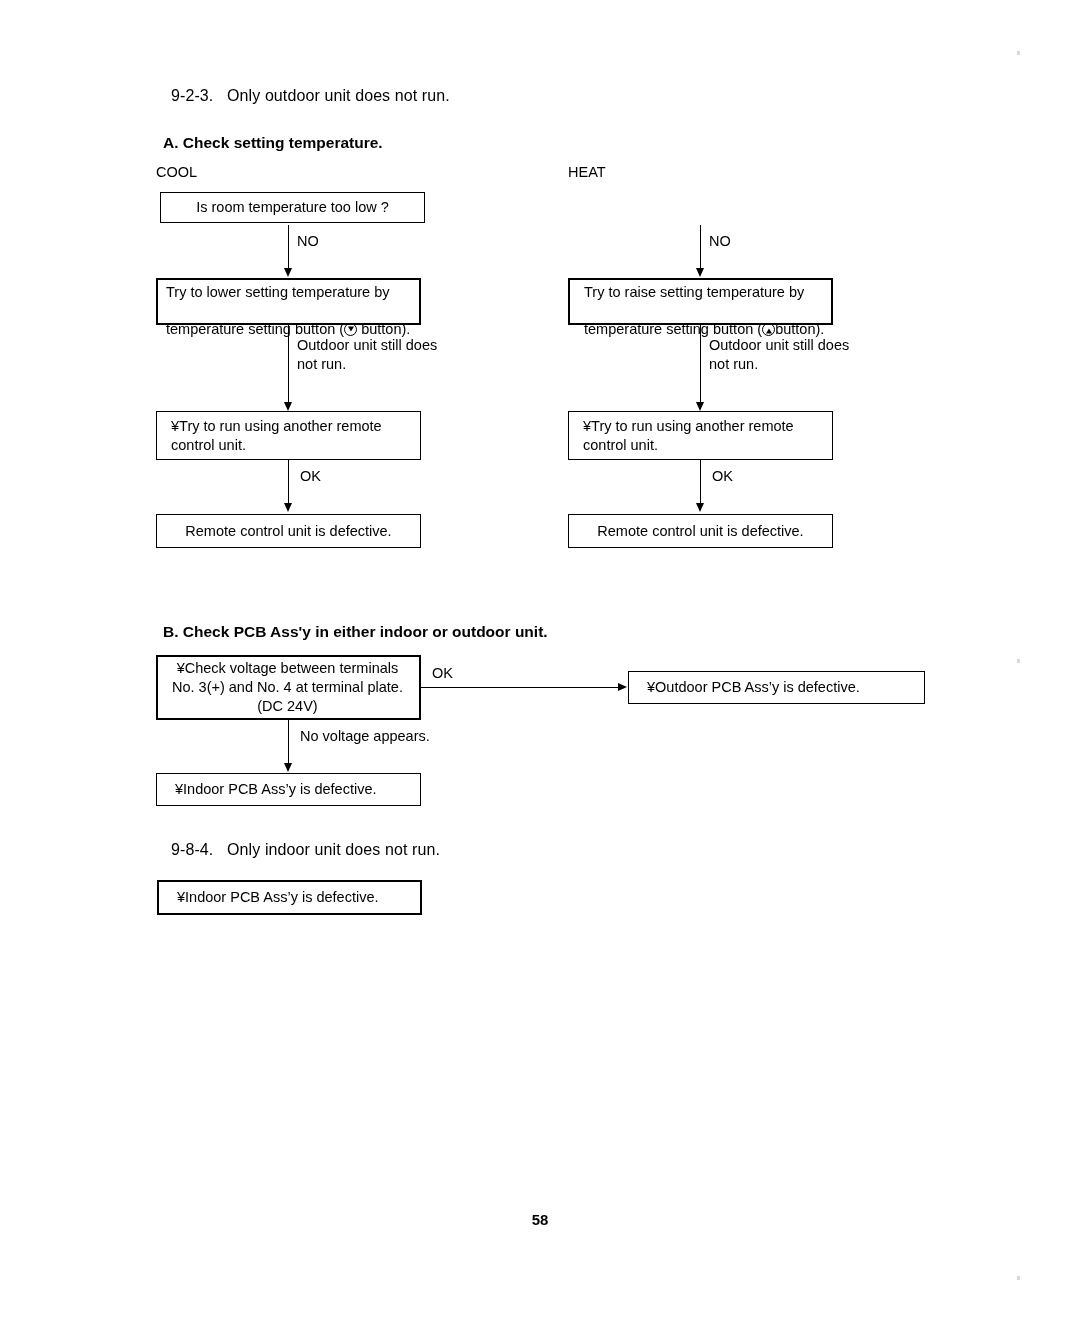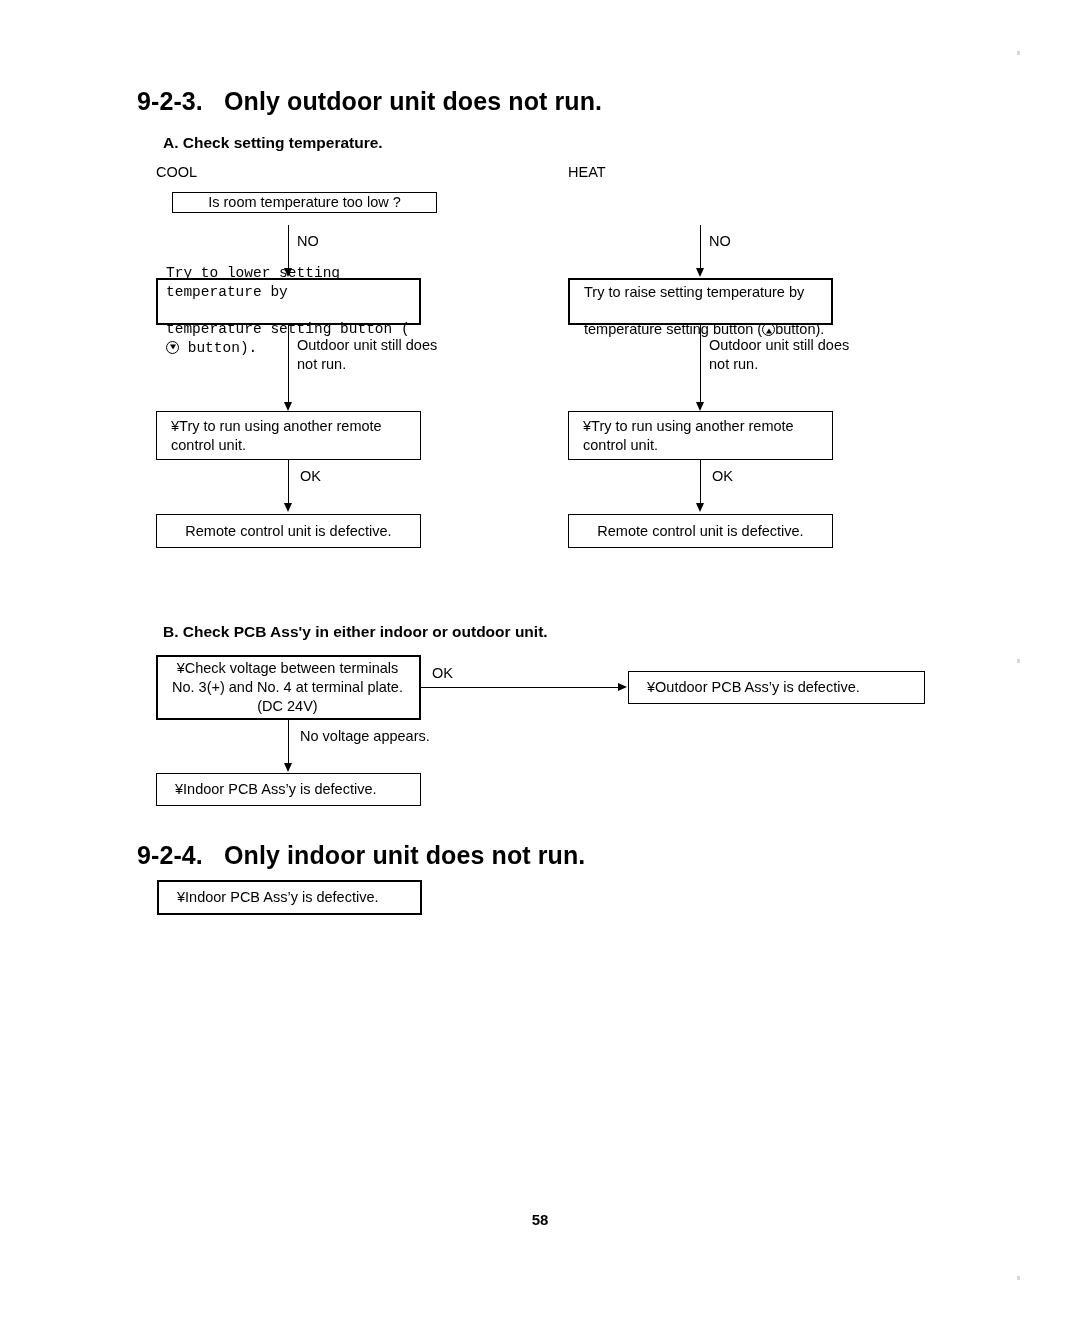--- a/index.html
+++ b/index.html
@@ -15,24 +15,25 @@
     position: relative;
     width: 1080px;
     height: 1329px;
     background: #ffffff;
     overflow: hidden;
   }
 
   
   .section-heading {
     position: absolute;
-    font-size: 25px;
-    font-weight: bold;
+    font-size: 16px;
+    font-weight: normal;
     letter-spacing: 0.1px;
     white-space: pre;
+    margin-left: 34px;
   }
   .sub-heading {
     position: absolute;
     font-size: 15.5px;
     font-weight: bold;
     white-space: pre;
     margin-left: 26px;
   }
   .mode-label {
     position: absolute;
@@ -158,30 +159,30 @@
   <div class="scan-speck" style="left:1017px; top:51px;"></div>
   <div class="scan-speck" style="left:1017px; top:659px;"></div>
   <div class="scan-speck" style="left:1017px; top:1276px;"></div>
 
   <div class="section-heading" style="left:137px; top:87px;">9-2-3.   Only outdoor unit does not run.</div>
 
   <div class="sub-heading" style="left:137px; top:134px;">A. Check setting temperature.</div>
 
   <div class="mode-label" style="left:156px; top:164px;">COOL</div>
 
-  <div class="fbox centered" style="left:172px; top:192px; width:265px; height:21px;">
+  <div class="fbox centered" style="left:160px; top:192px; width:265px; height:31px;">
     <div class="txt">Is room temperature too low ?</div>
   </div>
 
   <div class="vline" style="left:288px; top:225px; height:50px;"></div>
   <div class="arrow-down" style="left:283.5px; top:268px;"></div>
   <div class="edge-label" style="left:297px; top:232px;">NO</div>
 
   <div class="fbox thick" style="left:156px; top:278px; width:265px; height:47px;">
-    <div class="txt" style="padding-left:8px;font-family:Liberation Mono, monospace;">
+    <div class="txt" style="padding-left:8px;">
       <span>Try to lower setting temperature by</span><br>
       <span>temperature setting button (</span><span class="btn-glyph down"></span><span> button).</span>
     </div>
   </div>
 
   <div class="vline" style="left:288px; top:325px; height:84px;"></div>
   <div class="arrow-down" style="left:283.5px; top:402px;"></div>
   <div class="edge-label" style="left:297px; top:336px;">Outdoor unit still does
 not run.</div>
 
@@ -247,21 +248,21 @@
   </div>
 
   <div class="vline" style="left:288px; top:720px; height:50px;"></div>
   <div class="arrow-down" style="left:283.5px; top:763px;"></div>
   <div class="edge-label" style="left:300px; top:727px;">No voltage appears.</div>
 
   <div class="fbox" style="left:156px; top:773px; width:265px; height:33px;">
     <div class="txt">¥Indoor PCB Ass’y is defective.</div>
   </div>
 
-  <div class="section-heading" style="left:137px; top:841px;">9-2-4.   Only indoor unit does not run.</div>
+  <div class="section-heading" style="left:137px; top:841px;">9-8-4.   Only indoor unit does not run.</div>
 
   <div class="fbox thick" style="left:157px; top:880px; width:265px; height:35px;">
     <div class="txt">¥Indoor PCB Ass’y is defective.</div>
   </div>
 
   <div class="page-number" style="top:1211px;">58</div>
 
 </div>
 
 </body></html>

